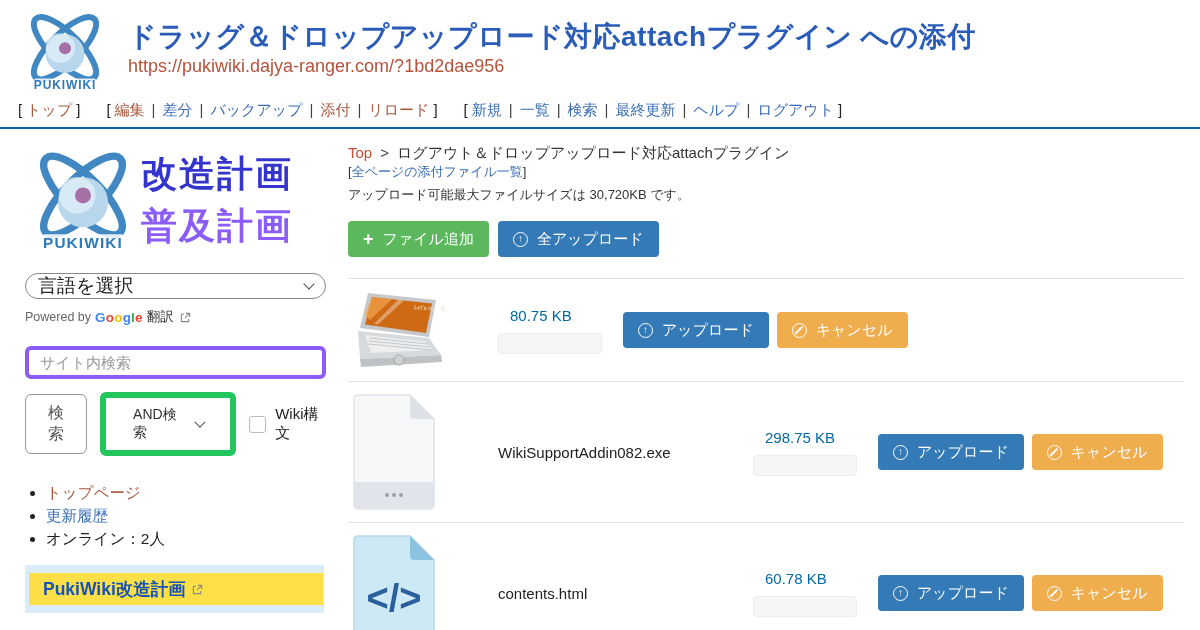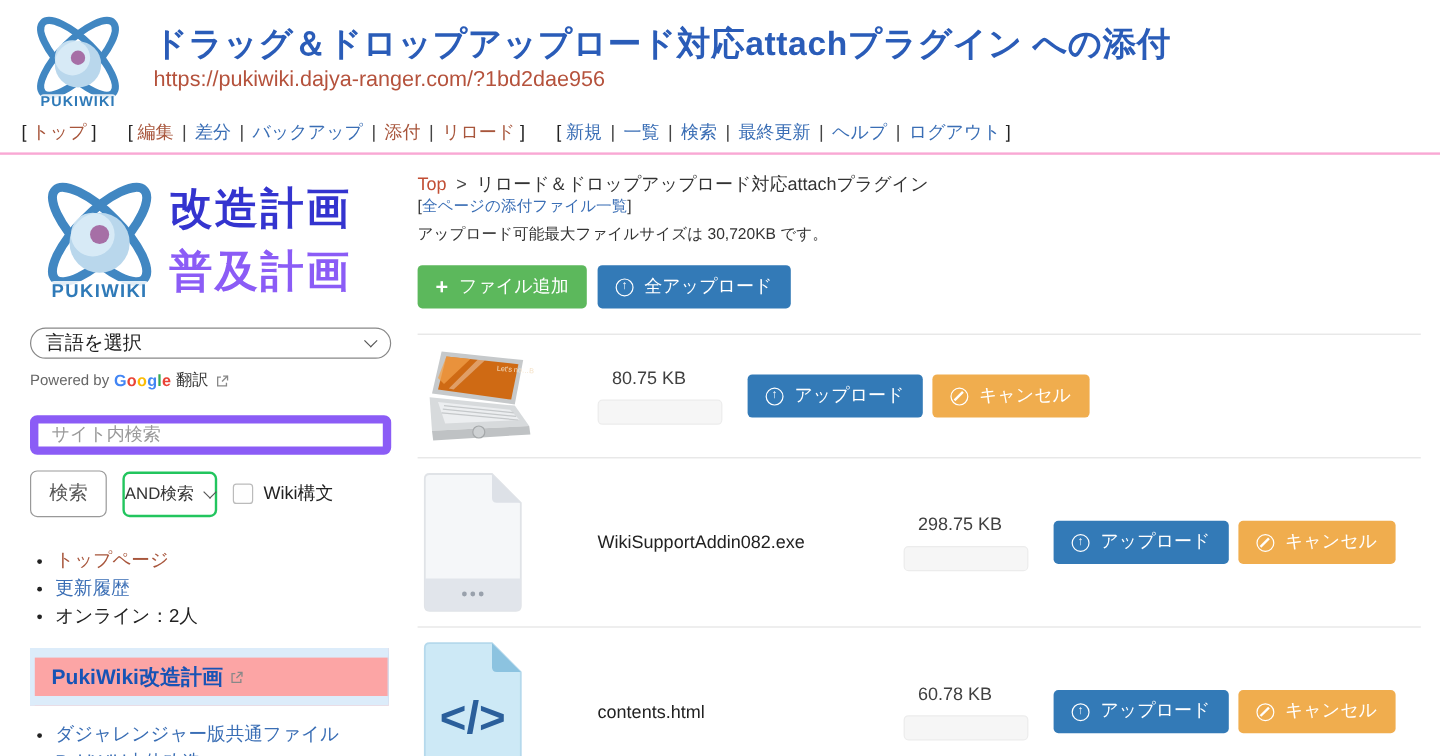--- a/index.html
+++ b/index.html
@@ -15,56 +15,56 @@
   }
   a{text-decoration:none;cursor:pointer}
   .tone-red{color:var(--link_visited)}
   .tone-blue{color:var(--link_blue)}
 
   
   .header-top{position:relative;height:96px}
   .header-logo{position:absolute;left:14px;top:4px;width:102px;height:92px}
   .page-title{margin-left:128px;padding-top:18px;font-size:28px;font-weight:bold;color:var(--title_blue);letter-spacing:.5px;white-space:nowrap}
   .page-url{margin-left:128px;margin-top:7px;font-size:18px;color:var(--url_red)}
-  .navbar{padding:5px 14px 7px;font-size:15px;color:#222;border-bottom:2px solid #f9a8d4;white-space:nowrap}
+  .navbar{padding:5px 14px 7px;font-size:15px;color:#222;border-bottom:2px solid #0369a1;white-space:nowrap}
   .navbar .grp{margin-right:18px}
   .navbar .bk{color:#222;margin:0 4px}
   .navbar .sep{color:#444;margin:0 7px}
 
   
   .layout{display:flex;align-items:flex-start}
   .sidebar{width:334px;flex:none;padding:14px 4px 0 25px}
   .main{flex:1;padding:12px 16px 0 14px;min-width:0}
 
   
   .banner{display:flex;align-items:center;margin-bottom:16px}
   .banner-logo{width:116px;height:114px;flex:none}
   .banner-text{font-weight:700;font-size:36px;line-height:1.45;letter-spacing:2px;
     text-shadow:1px 1px 0 #fff,-1px -1px 0 #fff}
   .banner-l1{color:#3434cf}
   .banner-l2{color:#8b5cf6}
   .lang-select{width:301px;height:26px;border:1px solid #888;border-radius:13px;padding:0 12px;
-    font-size:16px;display:flex;align-items:center;justify-content:space-between;color:#222;background:#fff;cursor:pointer}
+    font-size:19px;display:flex;align-items:center;justify-content:space-between;color:#222;background:#fff;cursor:pointer}
   .chev{width:8px;height:8px;border-right:1.6px solid #555;border-bottom:1.6px solid #555;transform:rotate(45deg);margin-top:-4px}
   .powered{font-size:12.5px;color:#666;margin:9px 0 20px;display:flex;align-items:center;gap:4px}
   .g-word{font-weight:bold;font-size:13.5px;letter-spacing:.2px}
   .g0,.g3{color:#4285F4}.g1,.g5{color:#EA4335}.g2{color:#FBBC05}.g4{color:#34A853}
   .trans-label{color:#333;font-size:13.5px}
   .ext-icon{width:11px;height:11px;display:inline-block;margin-left:2px}
-  .search-input{width:301px;height:33px;border:7px solid #8b5cf6;border-radius:6px;padding:0 11px;
+  .search-input{width:301px;height:33px;border:4px solid #8b5cf6;border-radius:6px;padding:0 11px;
     font-size:15px;color:#333;outline:none;font-family:inherit}
   .search-input::placeholder{color:#9a9a9a}
   .search-row{display:flex;align-items:center;gap:13px;margin-top:13px}
   .search-btn{border:1px solid #999;border-radius:6px;padding:8px 15px;font-size:16px;color:#555;background:#fff;cursor:pointer;font-family:inherit}
-  .mode-select{border:2px solid #22c55e;border-radius:6px;padding:8px 0;font-size:14px;display:flex;align-items:center;gap:9px;color:#333;background:#fff;cursor:pointer}
+  .mode-select{border:6px solid #22c55e;border-radius:6px;padding:8px 27px;font-size:14px;display:flex;align-items:center;gap:9px;color:#333;background:#fff;cursor:pointer}
   .checkbox{width:17px;height:17px;border:1px solid #bbb;border-radius:3px;background:#fefefe;flex:none;cursor:pointer}
   .wiki-label{font-size:15px;color:#222;margin-left:-4px}
   .side-list{margin:26px 0 0;padding-left:21px;font-size:15.5px;line-height:1.42;color:#222}
   .side-list li{margin-bottom:1px}
-  .side-box{margin:15px 6px 13px 0;background:#fca5a5;border:1px solid #cfe4f6;border-top:8px solid #dcecfa;
+  .side-box{margin:15px 6px 13px 0;background:#fde047;border:1px solid #cfe4f6;border-top:8px solid #dcecfa;
     border-bottom:8px solid #dcecfa;border-left:4px solid #dcecfa;padding:4px 6px 4px 14px}
   .side-box-title{color:#1753b5;font-weight:bold;font-size:17.5px}
 
   
   .breadcrumb{font-size:15px;color:#333;margin:3px 0 0}
   .breadcrumb-sep{margin:0 8px;color:#444}
   .attach-link{font-size:13px;color:#333;}
   .maxsize{font-size:13px;color:#333;margin-top:5px}
   .toolbar{display:flex;gap:9px;margin-top:17px}
   .btn{display:inline-flex;align-items:center;gap:9px;border-radius:4px;color:#fff;font-size:15px;
@@ -73,21 +73,21 @@
   .btn-blue{background:var(--accent_blue)}
   .btn-orange{background:var(--accent_orange)}
   .plus-glyph{font-size:18px;font-weight:bold;line-height:.9}
   .circle-icon{width:15px;height:15px;border:1.4px solid #fff;border-radius:50%;display:inline-flex;
     align-items:center;justify-content:center;font-size:10px;font-weight:bold;flex:none;position:relative}
   .slash{width:1.6px;height:10px;background:#fff;transform:rotate(45deg)}
   .file-table{margin-top:21px;border-top:1px solid #e3e3e3}
   .file-row{display:flex;align-items:center;border-bottom:1px solid #e3e3e3;padding:8px 0}
   .cell-thumb{width:150px;flex:none;display:flex;align-items:center}
   .cell-name{width:255px;flex:none;font-size:15px;color:#222;word-break:break-all}
-  .cell-size{width:125px;flex:none;font-size:15px;color:#404040}
+  .cell-size{width:125px;flex:none;font-size:15px;color:#0369a1}
   .size-label{margin-left:12px;margin-bottom:9px}
   .progress{width:104px;height:21px;background:#f6f6f6;border:1px solid #ececec;border-radius:4px}
   .cell-actions{display:flex;gap:8px}
 </style>
 </head>
 <body>
 
 <div class="header-top">
   <svg class="header-logo" viewBox="0 0 100 100">
     <g fill="none" stroke="#4187c2" stroke-width="6.5">
@@ -174,21 +174,21 @@
 
     <ul class="side-list" style="margin-top:14px">
       <li><a class="tone-blue">ダジャレンジャー版共通ファイル</a></li>
       <li><a class="tone-blue">PukiWiki本体改造</a></li>
 
     </ul>
   </div>
 
   <div class="main">
     <div class="breadcrumb">
-      <a class="tone-red" style="color:#c24f35">Top</a><span class="breadcrumb-sep">&gt;</span><span>リロード＆ドロップアップロード対応attachプラグイン</span>
+      <a class="tone-red" style="color:#c24f35">Top</a><span class="breadcrumb-sep">&gt;</span><span>ログアウト＆ドロップアップロード対応attachプラグイン</span>
     </div>
 
     <div class="attach-link">
       <span>[</span><a class="tone-blue">全ページの添付ファイル一覧</a><span>]</span>
     </div>
     <div class="maxsize">アップロード可能最大ファイルサイズは 30,720KB です。</div>
 
     <div class="toolbar">
       <button class="btn btn-green">
         <span class="plus-glyph">+</span>

